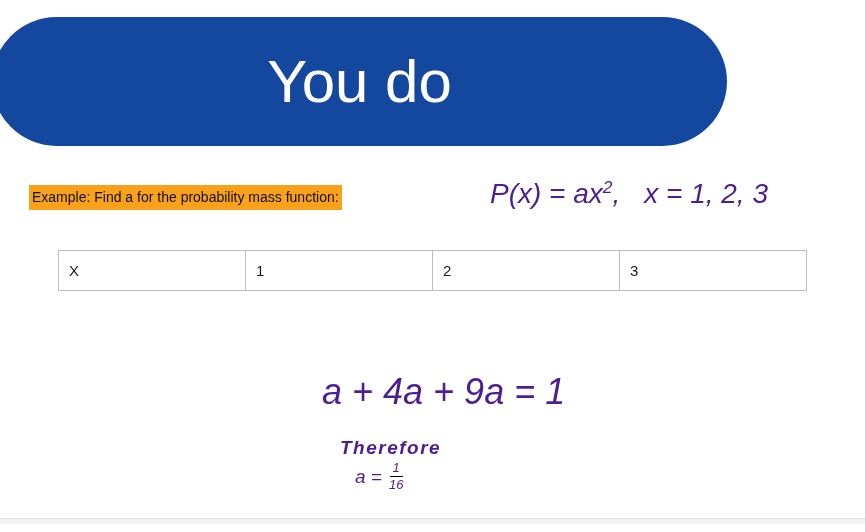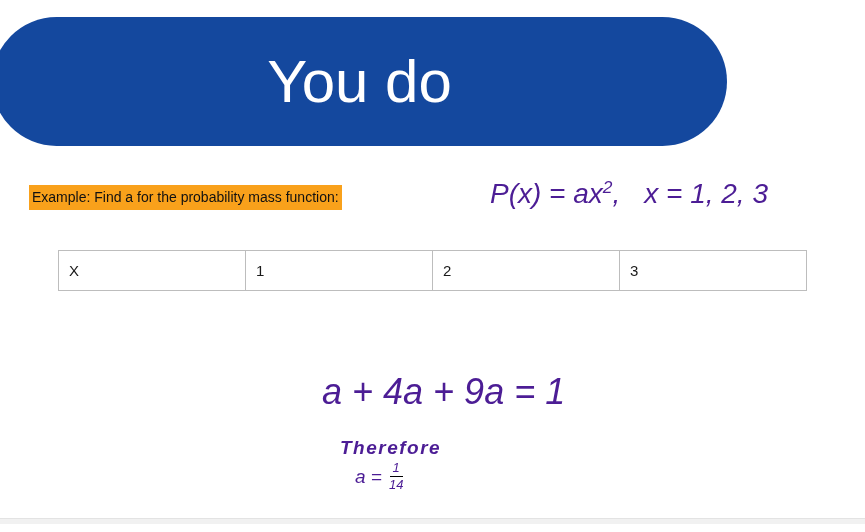--- a/index.html
+++ b/index.html
@@ -177,19 +177,19 @@
   </table>
 
   <div class="sum-equation math">a + 4a + 9a = 1</div>
 
   <div class="therefore-label math">Therefore</div>
 
   <div class="result-line math">
     <span>a =</span>
     <span class="frac">
       <span class="num">1</span>
-      <span class="den">14</span>
+      <span class="den">16</span>
     </span>
   </div>
 
   <div class="footer-strip"></div>
 
 </div>
 
 </body></html>

